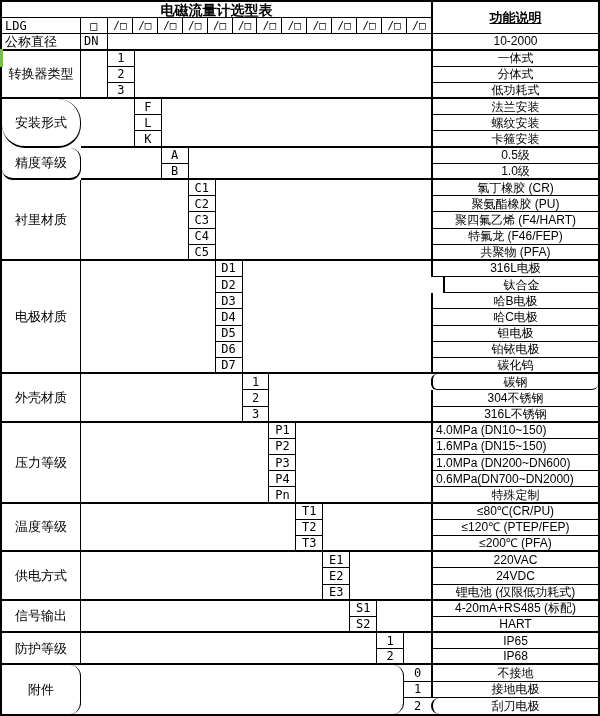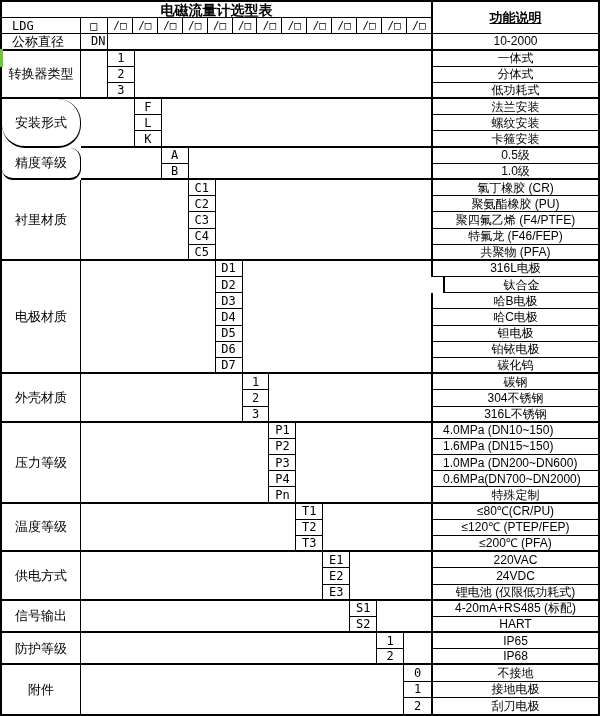--- a/index.html
+++ b/index.html
@@ -4,23 +4,23 @@
 <style>
   html,body{margin:0;padding:0;background:#fff;}
   .table{position:relative;width:600px;height:716px;border:2px solid #000;box-sizing:border-box;
          background:#fff;color:#000;font-family:"Liberation Sans",sans-serif;}
   .grid{display:grid;width:100%;height:100%;
         grid-template-columns:79px repeat(13,1fr) 167px;
         grid-template-rows:repeat(44,1fr);}
   .c{box-sizing:border-box;border-right:1px solid #000;border-bottom:1px solid #000;
      display:flex;align-items:center;justify-content:center;
      font-size:12px;line-height:1;overflow:hidden;white-space:nowrap;}
-  .c.left{justify-content:flex-start;padding-left:10px;}
+  .c.left{justify-content:flex-start;padding-left:3px;}
   .c.no-r{border-right:none;}
-  .c.no-b{border-bottom:none;}
+  .c.no-b{border-bottom:none;border-radius:11px;}
   .c.thick-b{border-bottom:2px solid #000;}
   .c.fn{border-left:2px solid #000;border-right:none;}
   .title{font-weight:bold;font-size:14px;}
   .fnhead{font-weight:bold;font-size:13px;text-decoration:underline;}
   .label{font-size:13px;}
   .code{font-family:"DejaVu Sans Mono",monospace;font-size:12px;}
   .boxrow{padding:0;align-items:stretch;}
   .slot{flex:1;border-right:1px solid #000;display:flex;align-items:center;justify-content:center;
         font-size:11px;font-family:"DejaVu Sans Mono",monospace;}
   .slot:last-child{border-right:none;}
@@ -80,21 +80,21 @@
       <div class="c code thick-b" style="grid-area: 11 / 5 / auto / 6;">B</div>
       <div class="c fn thick-b" style="grid-area: 11 / 15 / auto / 16;">1.0级</div>
       <div class="c label thick-b" style="grid-area: 12 / 1 / 17 / 2;">衬里材质</div>
       <div class="c thick-b" style="grid-area: 12 / 2 / 17 / 6;"></div>
       <div class="c thick-b no-r" style="grid-area: 12 / 7 / 17 / 15;"></div>
       <div class="c code" style="grid-area: 12 / 6 / auto / 7;">C1</div>
       <div class="c fn" style="grid-area: 12 / 15 / auto / 16;">氯丁橡胶 (CR)</div>
       <div class="c code" style="grid-area: 13 / 6 / auto / 7;">C2</div>
       <div class="c fn" style="grid-area: 13 / 15 / auto / 16;">聚氨酯橡胶 (PU)</div>
       <div class="c code" style="grid-area: 14 / 6 / auto / 7;">C3</div>
-      <div class="c fn" style="grid-area: 14 / 15 / auto / 16;">聚四氟乙烯 (F4/PTFE)</div>
+      <div class="c fn" style="grid-area: 14 / 15 / auto / 16;">聚四氟乙烯 (F4/HART)</div>
       <div class="c code" style="grid-area: 15 / 6 / auto / 7;">C4</div>
       <div class="c fn" style="grid-area: 15 / 15 / auto / 16;">特氟龙 (F46/FEP)</div>
       <div class="c code thick-b" style="grid-area: 16 / 6 / auto / 7;">C5</div>
       <div class="c fn thick-b" style="grid-area: 16 / 15 / auto / 16;">共聚物 (PFA)</div>
       <div class="c label thick-b" style="grid-area: 17 / 1 / 24 / 2;">电极材质</div>
       <div class="c thick-b" style="grid-area: 17 / 2 / 24 / 7;"></div>
       <div class="c thick-b no-r" style="grid-area: 17 / 8 / 24 / 15;"></div>
       <div class="c code" style="grid-area: 17 / 7 / auto / 8;">D1</div>
       <div class="c fn" style="grid-area: 17 / 15 / auto / 16;">316L电极</div>
       <div class="c code" style="grid-area: 18 / 7 / auto / 8;">D2</div>
@@ -106,21 +106,21 @@
       <div class="c code" style="grid-area: 21 / 7 / auto / 8;">D5</div>
       <div class="c fn" style="grid-area: 21 / 15 / auto / 16;">钽电极</div>
       <div class="c code" style="grid-area: 22 / 7 / auto / 8;">D6</div>
       <div class="c fn" style="grid-area: 22 / 15 / auto / 16;">铂铱电极</div>
       <div class="c code thick-b" style="grid-area: 23 / 7 / auto / 8;">D7</div>
       <div class="c fn thick-b" style="grid-area: 23 / 15 / auto / 16;">碳化钨</div>
       <div class="c label thick-b" style="grid-area: 24 / 1 / 27 / 2;">外壳材质</div>
       <div class="c thick-b" style="grid-area: 24 / 2 / 27 / 8;"></div>
       <div class="c thick-b no-r" style="grid-area: 24 / 9 / 27 / 15;"></div>
       <div class="c code" style="grid-area: 24 / 8 / auto / 9;">1</div>
-      <div class="c fn" style="grid-area: 24 / 15 / auto / 16;">碳钢</div>
+      <div class="c fn" style="grid-area: 24 / 15 / auto / 16; border-radius: 6px;">碳钢</div>
       <div class="c code" style="grid-area: 25 / 8 / auto / 9;">2</div>
       <div class="c fn" style="grid-area: 25 / 15 / auto / 16;">304不锈钢</div>
       <div class="c code thick-b" style="grid-area: 26 / 8 / auto / 9;">3</div>
       <div class="c fn thick-b" style="grid-area: 26 / 15 / auto / 16;">316L不锈钢</div>
       <div class="c label thick-b" style="grid-area: 27 / 1 / 32 / 2;">压力等级</div>
       <div class="c thick-b" style="grid-area: 27 / 2 / 32 / 9;"></div>
       <div class="c thick-b no-r" style="grid-area: 27 / 10 / 32 / 15;"></div>
       <div class="c code" style="grid-area: 27 / 9 / auto / 10;">P1</div>
       <div class="c fn left" style="grid-area: 27 / 15 / auto / 16;">4.0MPa (DN10~150)</div>
       <div class="c code" style="grid-area: 28 / 9 / auto / 10;">P2</div>

